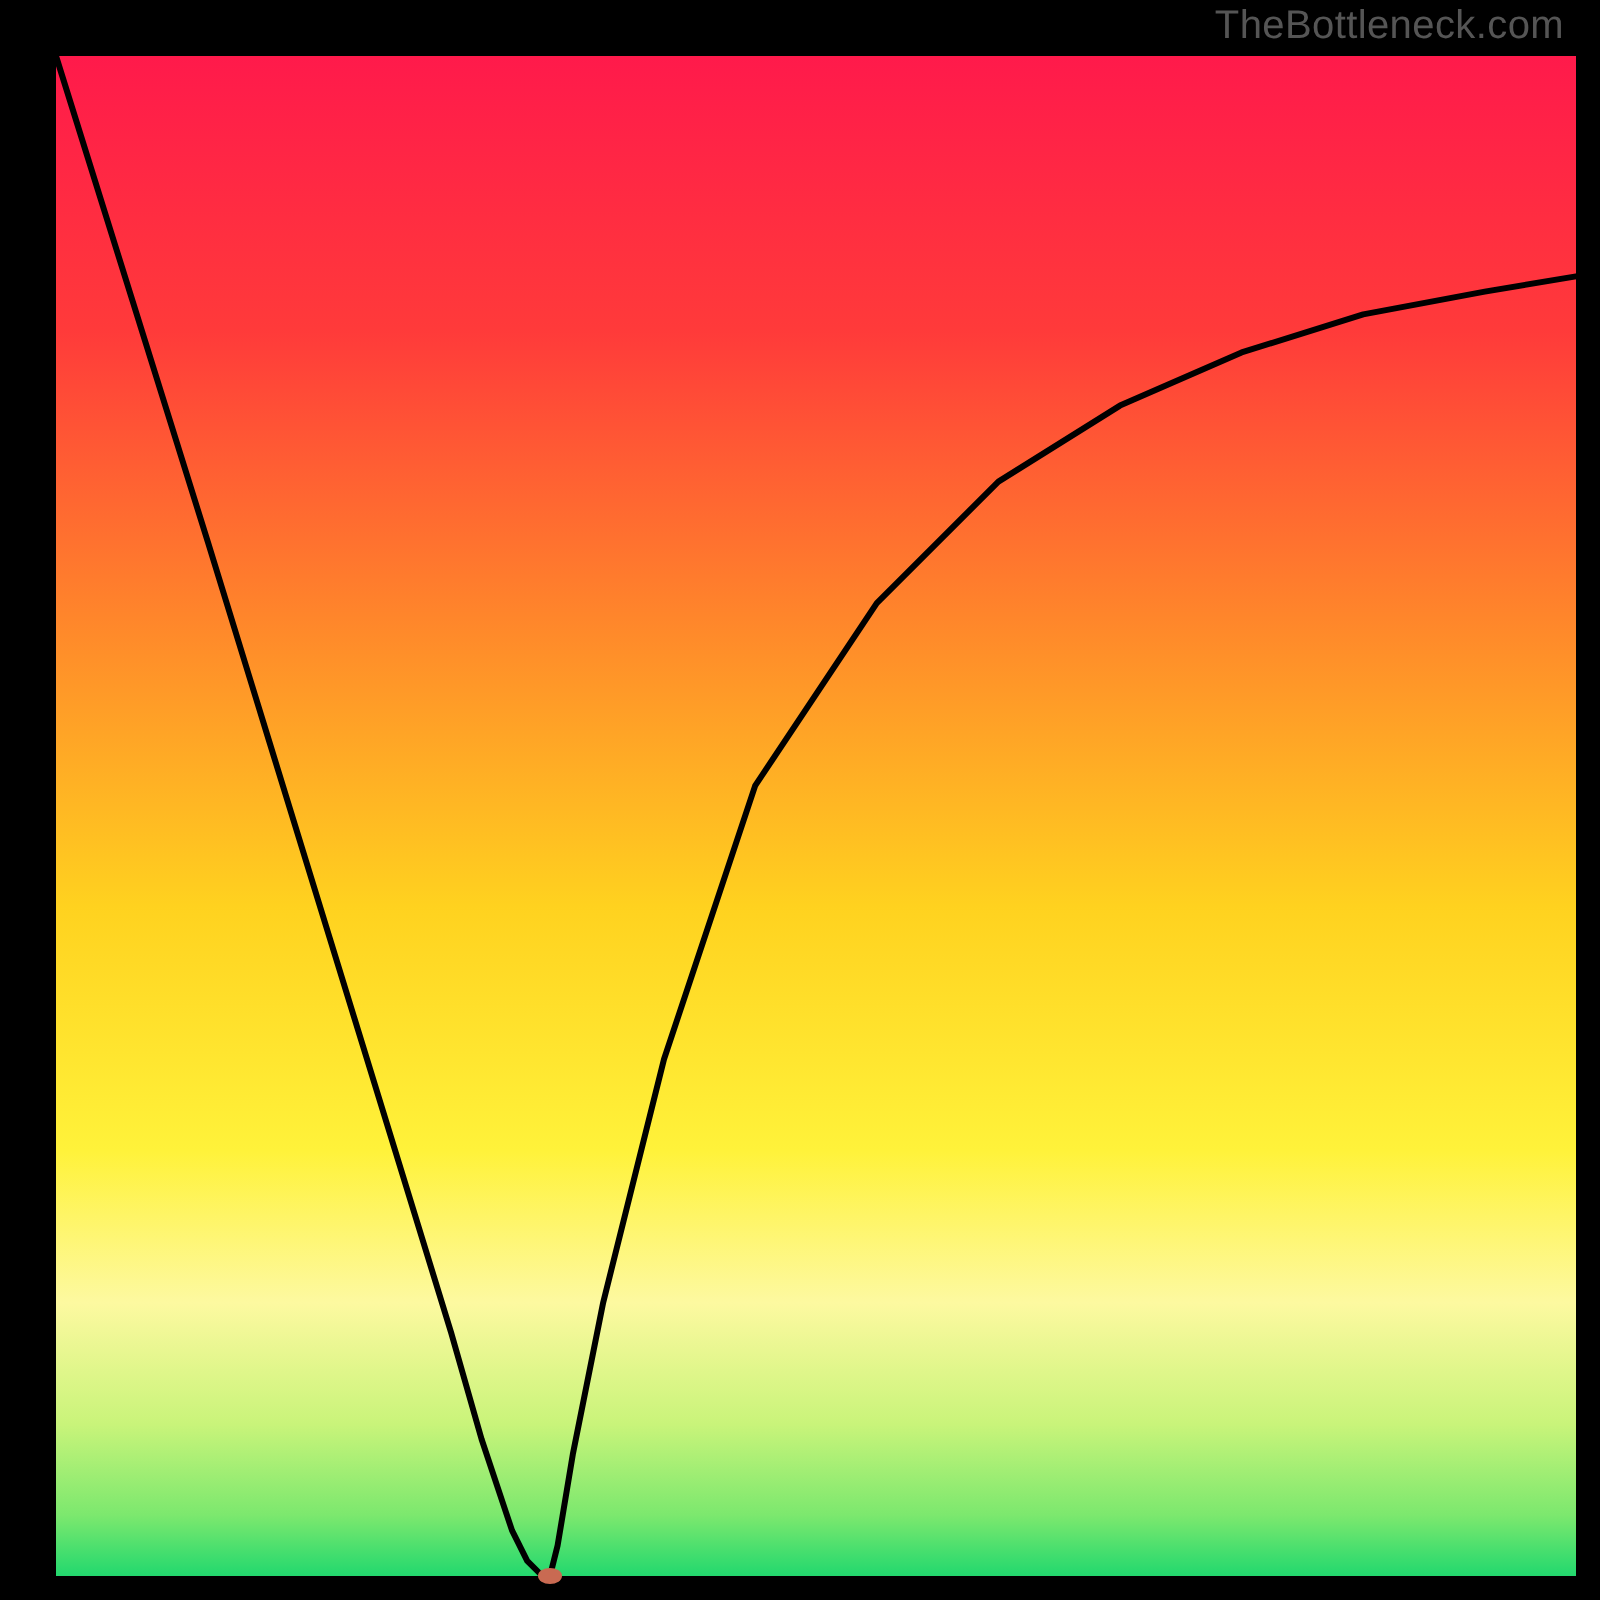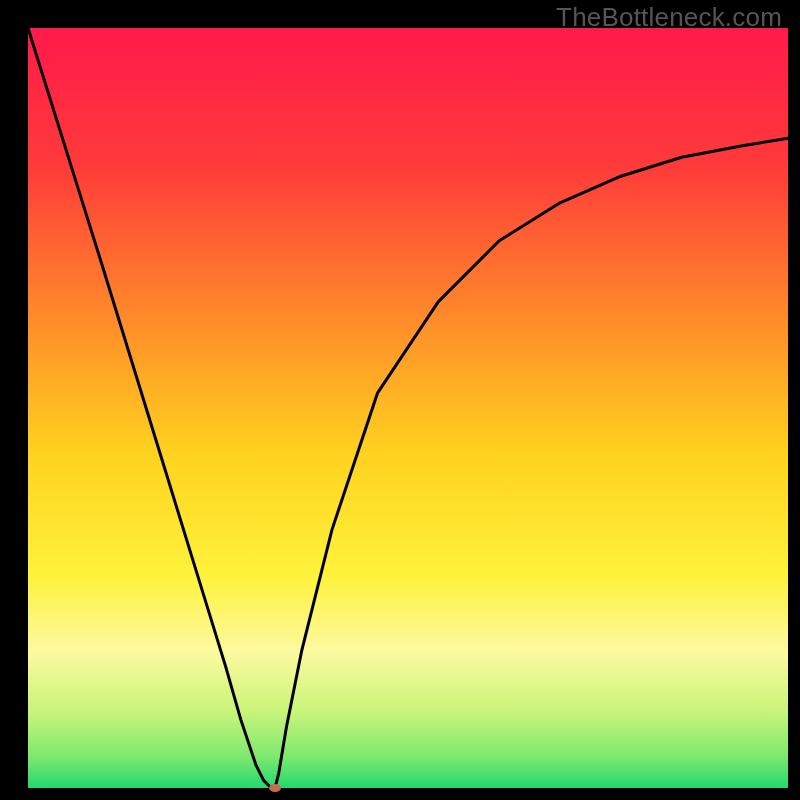--- a/index.html
+++ b/index.html
@@ -14,21 +14,21 @@
   .chart-wrap {
     position: relative;
     width: 800px;
     height: 800px;
   }
   .watermark {
     position: absolute;
     top: 2px;
     right: 18px;
     color: #555;
-    font-size: 26px;
+    font-size: 20px;
     font-weight: 400;
     z-index: 3;
     letter-spacing: 0.2px;
   }
   svg { display: block; }
 </style>
 </head>
 <body>
 
 <div class="chart-wrap">

